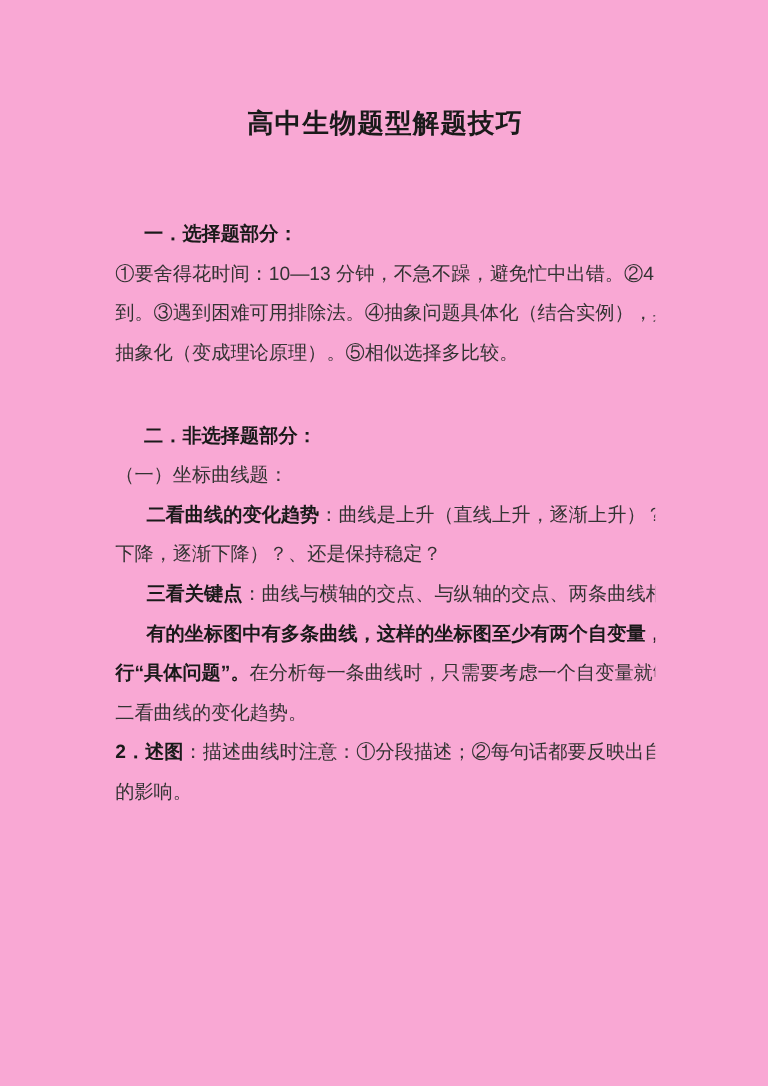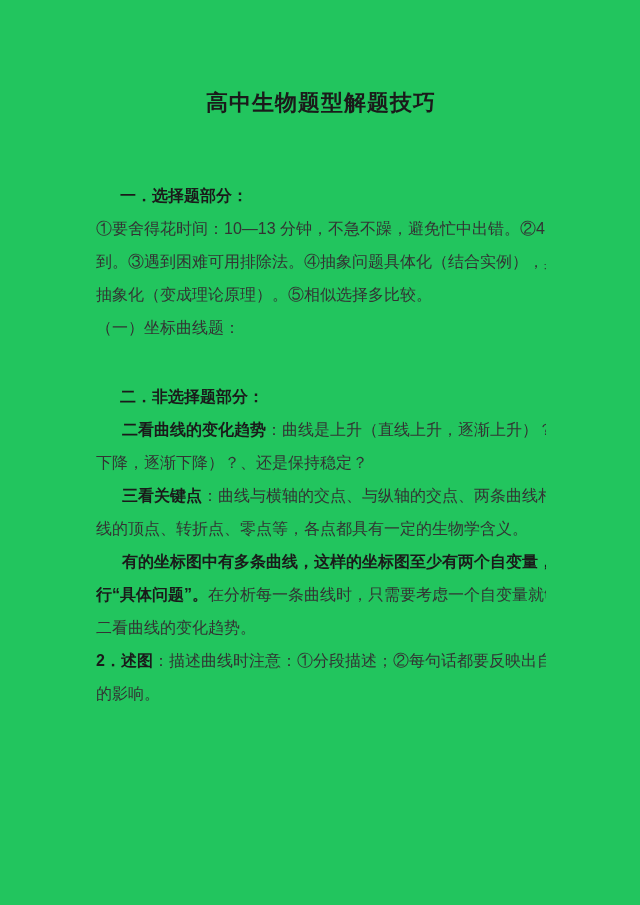--- a/index.html
+++ b/index.html
@@ -5,21 +5,21 @@
   * { box-sizing: border-box; }
   html, body {
     margin: 0;
     padding: 0;
     background: #ffffff;
   }
   .page {
     position: relative;
     width: 640px;
     height: 905px;
-    background: #22c55e;
+    background: #f9a8d4;
     font-family: "Liberation Sans", sans-serif;
     color: #333333;
     overflow: hidden;
   }
   .content {
     position: absolute;
     left: 96px;
     top: 0;
     width: 450px;
     padding-top: 87px;
@@ -73,33 +73,32 @@
     <h1 class="title">高中生物题型解题技巧</h1>
 
     <p class="line h first-heading">一．选择题部分：</p>
 
     <p class="line fill">①要舍得花时间：10—13 分钟，不急不躁，避免忙中出错。②4 个选项都要看</p>
 
     <p class="line fill">到。③遇到困难可用排除法。④抽象问题具体化（结合实例），具体问题（实例）</p>
 
     <p class="line">抽象化（变成理论原理）。⑤相似选择多比较。</p>
 
+    <p class="line h gap-before">二．非选择题部分：</p>
+
     <p class="line">（一）坐标曲线题：</p>
-
-    <p class="line h gap-before">二．非选择题部分：</p>
 
 
 
     <p class="line indent fill"><span class="b">二看曲线的变化趋势</span><span>：曲线是上升（直线上升，逐渐上升）？、下降（直线</span></p>
 
     <p class="line">下降，逐渐下降）？、还是保持稳定？</p>
 
     <p class="line indent fill"><span class="b">三看关键点</span><span>：曲线与横轴的交点、与纵轴的交点、两条曲线相交的交点、曲</span></p>
 
-    <p class="line">线的顶点、转折点、零点等，各点都具有一定的生物学含义。</p>
 
     <p class="line indent fill b">有的坐标图中有多条曲线，这样的坐标图至少有两个自变量，解题时也要进</p>
 
     <p class="line fill"><span class="b">行“具体问题”。</span><span>在分析每一条曲线时，只需要考虑一个自变量就够了，便于找</span></p>
 
     <p class="line">二看曲线的变化趋势。</p>
 
     <p class="line fill"><span class="b">2．述图</span><span>：描述曲线时注意：①分段描述；②每句话都要反映出自变量对因变量</span></p>
 
     <p class="line">的影响。</p>

